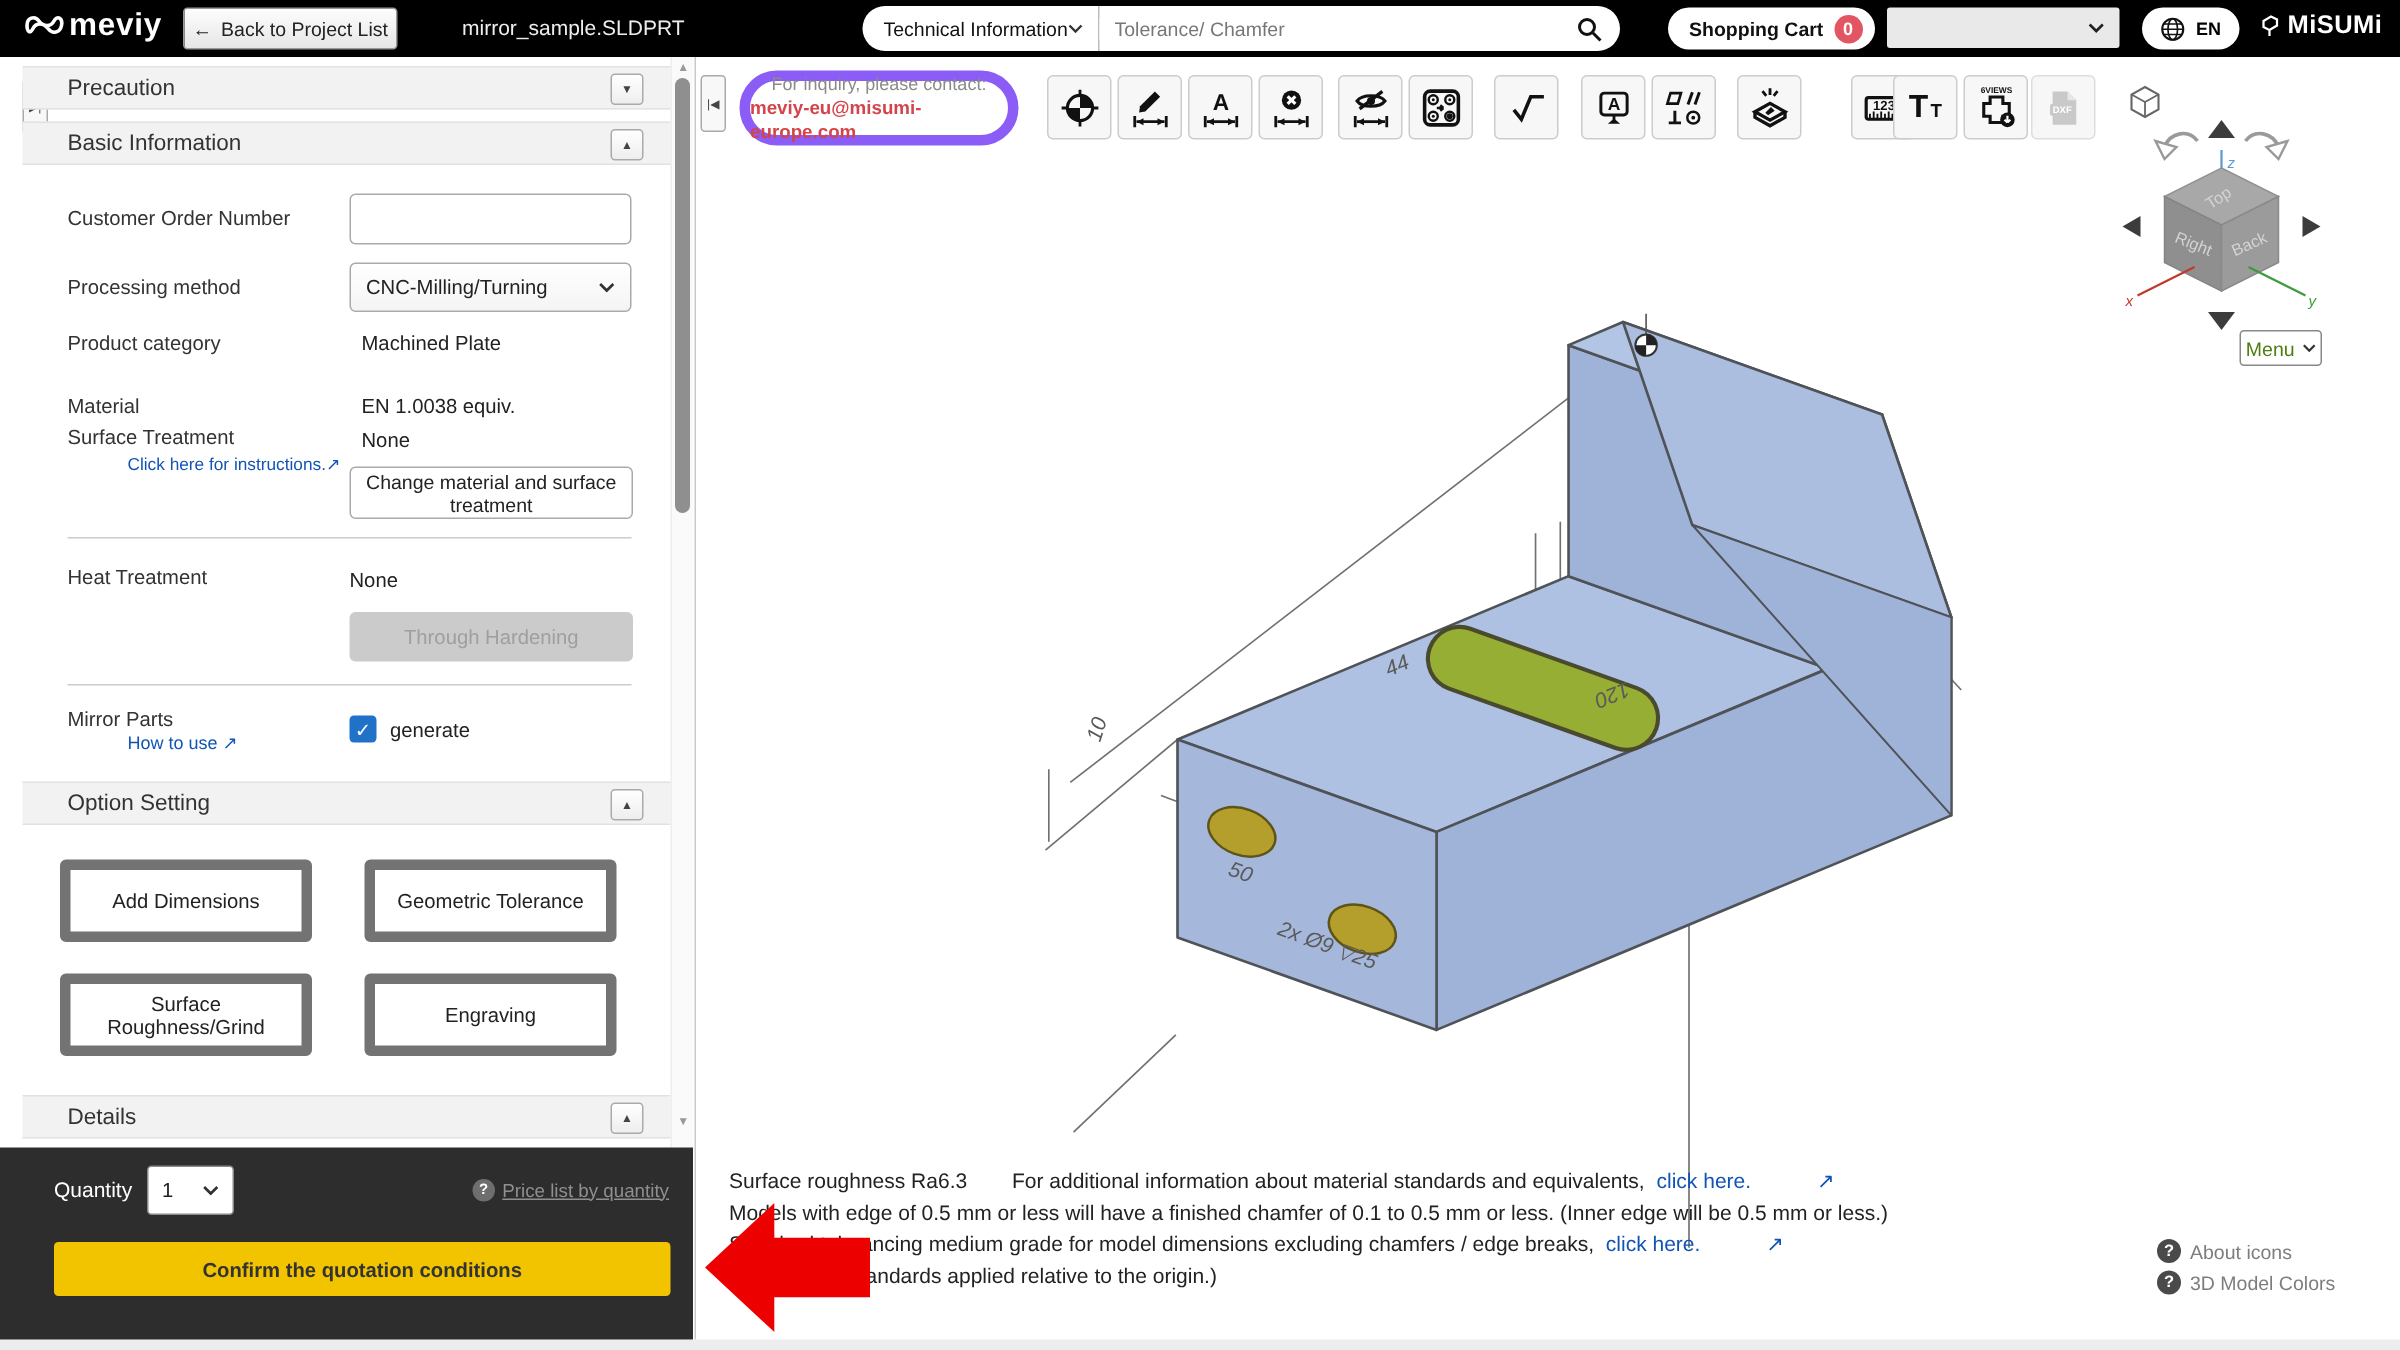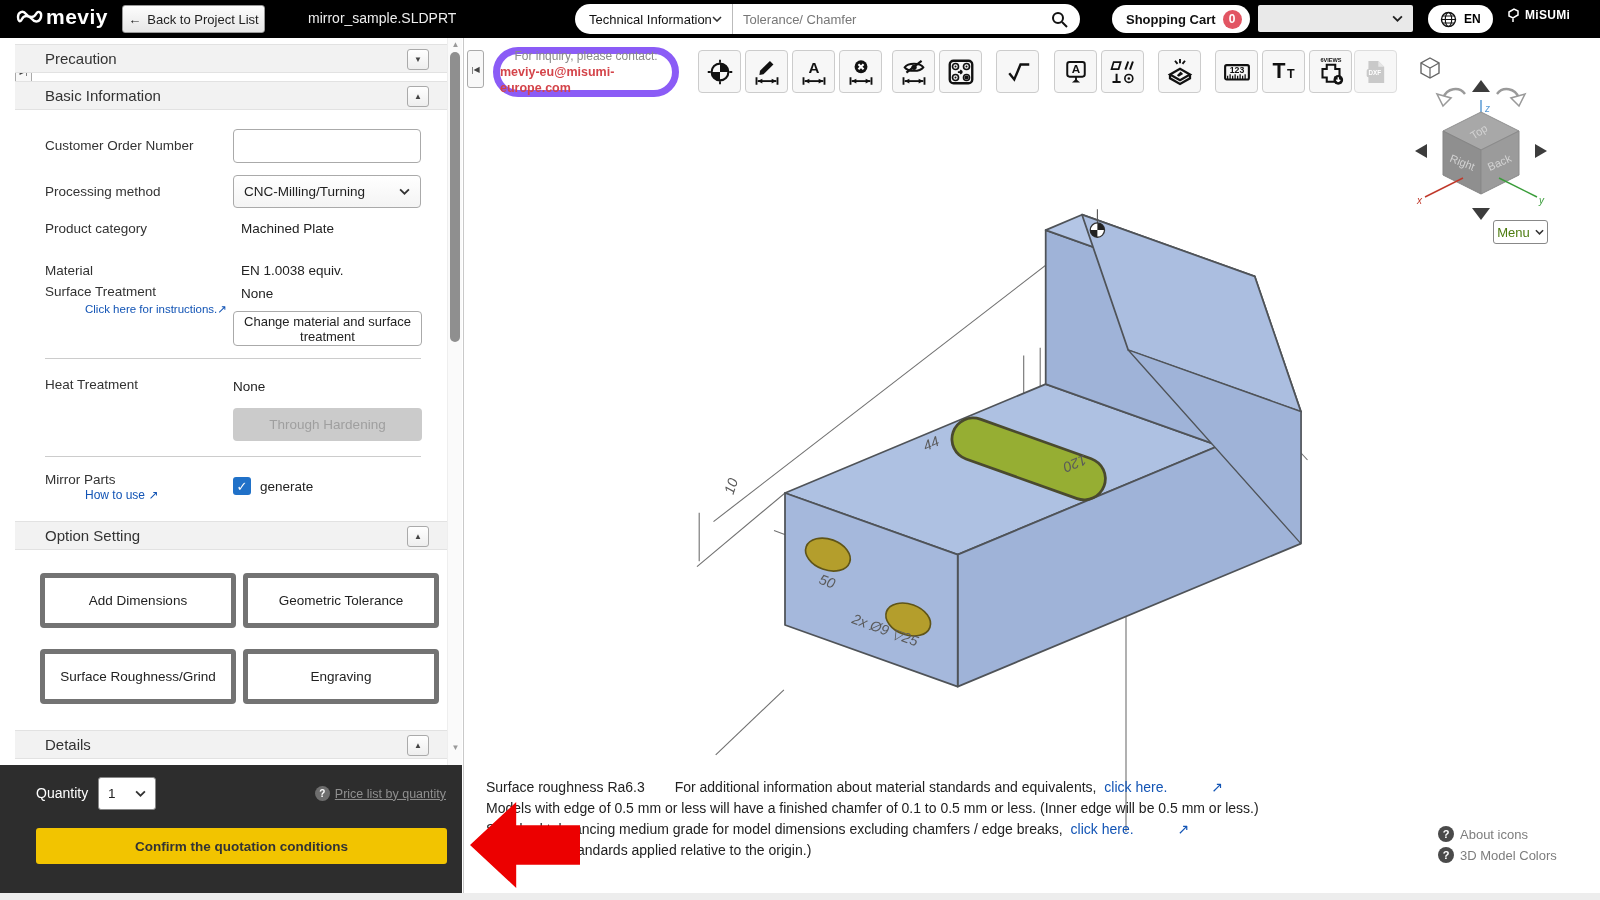--- a/index.html
+++ b/index.html
@@ -24,21 +24,21 @@
   .search-input::placeholder { color:#777; }
   .mag { margin-right:12px; cursor:pointer; }
   .cart-pill { position:absolute; left:1112px; top:5px; height:28px; padding:0 8px 0 14px; background:#fff;
     border-radius:14px; display:flex; align-items:center; gap:7px; font-size:13px; font-weight:bold; color:#111; cursor:pointer; }
   .cart-badge { width:19px; height:19px; border-radius:50%; background:#e25563; color:#fff;
     font-size:12px; display:flex; align-items:center; justify-content:center; font-weight:bold; }
   .gray-select { position:absolute; left:1258px; top:5px; width:155px; height:27px; background:#e9e9e9;
     border-radius:2px; display:flex; align-items:center; justify-content:flex-end; padding-right:10px; cursor:pointer; }
   .en-pill { position:absolute; left:1428px; top:5px; height:28px; padding:0 12px; background:#fff;
     border-radius:14px; display:flex; align-items:center; gap:7px; font-size:12px; font-weight:bold; cursor:pointer; }
-  .brand { position:absolute; left:1506px; top:7px; color:#fff; font-size:12px; font-weight:bold;
+  .brand { position:absolute; left:1506px; top:7px; color:#fff; font-size:17px; font-weight:bold;
     display:flex; align-items:center; gap:4px; letter-spacing:.3px; }
 
   
   #sidebar { position:absolute; left:0; top:38px; width:462px; height:727px; background:#fff; border-right:1px solid #c9c9c9; }
   .sec-head { position:absolute; left:15px; width:432px; height:29px; background:#f2f2f2;
     border-top:1px solid #e2e2e2; border-bottom:1px solid #e2e2e2; display:flex; align-items:center;
     padding-left:15px; font-size:15px; color:#333; }
   .sec-toggle { position:absolute; right:18px; top:4px; width:22px; height:21px;
     background:linear-gradient(#fff,#eee); border:1px solid #aaa; border-radius:3px; font-size:8px;
     color:#444; display:flex; align-items:center; justify-content:center; cursor:pointer; }
@@ -50,21 +50,21 @@
     background:linear-gradient(#fff,#f4f4f4); font-size:13.5px; color:#222; display:flex; align-items:center;
     justify-content:space-between; padding:0 10px; cursor:pointer; }
   .blue-link { color:#1254b5; cursor:pointer;margin-left:40px; }
   .divider { position:absolute; left:45px; width:376px; border-top:1px solid #ccc; }
   .wide-btn { position:absolute; left:233px; width:189px; background:#fff; border:1px solid #aaa; border-radius:4px;
     font-size:13px; color:#222; text-align:center; display:flex; align-items:center; justify-content:center; cursor:pointer; }
   .dis-btn { position:absolute; left:233px; width:189px; height:33px; background:#cbcbcb; border:none; border-radius:4px;
     font-size:13.5px; color:#9f9f9f; display:flex; align-items:center; justify-content:center; }
   .chkbox { position:absolute; left:233px; width:18px; height:18px; background:#2071c8; border-radius:3px;
     color:#fff; font-size:13px; display:flex; align-items:center; justify-content:center; cursor:pointer; }
-  .opt-btn { position:absolute; width:196px; height:55px; background:#fff; border:5px solid #737373; border-radius:4px;
+  .opt-btn { position:absolute; width:168px; height:55px; background:#fff; border:7px solid #737373; border-radius:4px;
     font-size:13.5px; color:#222; display:flex; align-items:center; justify-content:center; text-align:center; cursor:pointer; }
   .handle-btn { position:absolute; width:17px; height:38px; background:#f8f8f8; border:1px solid #aaa; border-radius:3px;
     font-size:8px; color:#444; display:flex; align-items:center; justify-content:center; cursor:pointer; }
   .sb-track { position:absolute; left:447px; top:38px; width:15px; height:727px; background:#fafafa; border-left:1px solid #eee; }
   .sb-thumb { position:absolute; left:2px; top:14px; width:10px; height:290px; background:#8f8f8f; border-radius:6px; cursor:pointer; }
   .sb-arrow { position:absolute; left:0; width:15px; text-align:center; font-size:8px; color:#999; cursor:pointer; }
 
   
   #qtybar { position:absolute; left:0; top:765px; width:462px; height:128px; background:#2d2d2d; z-index:20; }
   .qty-label { position:absolute; left:36px; top:20px; color:#fff; font-size:14px; font-weight:normal; }
@@ -354,21 +354,21 @@
     </svg>
   </div>
   <div class="tool-btn" style="left:694px;">
     <svg width="30" height="30" viewBox="0 0 24 24">
       <path d="M12,1.5 V5 M8,3 L10,5.5 M16,3 L14,5.5" stroke="#111" stroke-width="1.5"></path>
       <path d="M4,14 L12,9.5 L20,14 L12,18.5 Z" fill="none" stroke="#111" stroke-width="1.8"></path>
       <path d="M4,14 V17 L12,21.5 L20,17 V14" fill="none" stroke="#111" stroke-width="1.8"></path>
       <path d="M9.5,14.5 L12.5,11.5 L14.5,13.5 L11,15.8 Z" fill="#111"></path>
     </svg>
   </div>
-  <div class="tool-btn" style="left:751px;">
+  <div class="tool-btn" style="left:770px;">
     <svg width="30" height="30" viewBox="0 0 24 24">
       <rect x="2.5" y="6.5" width="19" height="11.5" rx="1.2" fill="none" stroke="#111" stroke-width="1.7"></rect>
       <text x="12" y="13" text-anchor="middle" font-size="7" font-weight="bold" fill="#111" font-family="Liberation Sans, sans-serif">123</text>
       <path d="M4.5,17.5 V15 M6.5,17.5 V13.8 M8.5,17.5 V15 M10.5,17.5 V13.8 M12.5,17.5 V15 M14.5,17.5 V13.8 M16.5,17.5 V15 M18.5,17.5 V13.8" stroke="#111" stroke-width="1"></path>
     </svg>
   </div>
   <div class="tool-btn" style="left:798px;">
     <svg width="30" height="30" viewBox="0 0 24 24">
       <text x="8" y="17" text-anchor="middle" font-size="17" font-weight="bold" fill="#111" font-family="Liberation Sans, sans-serif">T</text>
       <text x="17.5" y="17" text-anchor="middle" font-size="10" font-weight="bold" fill="#111" font-family="Liberation Sans, sans-serif">T</text>

